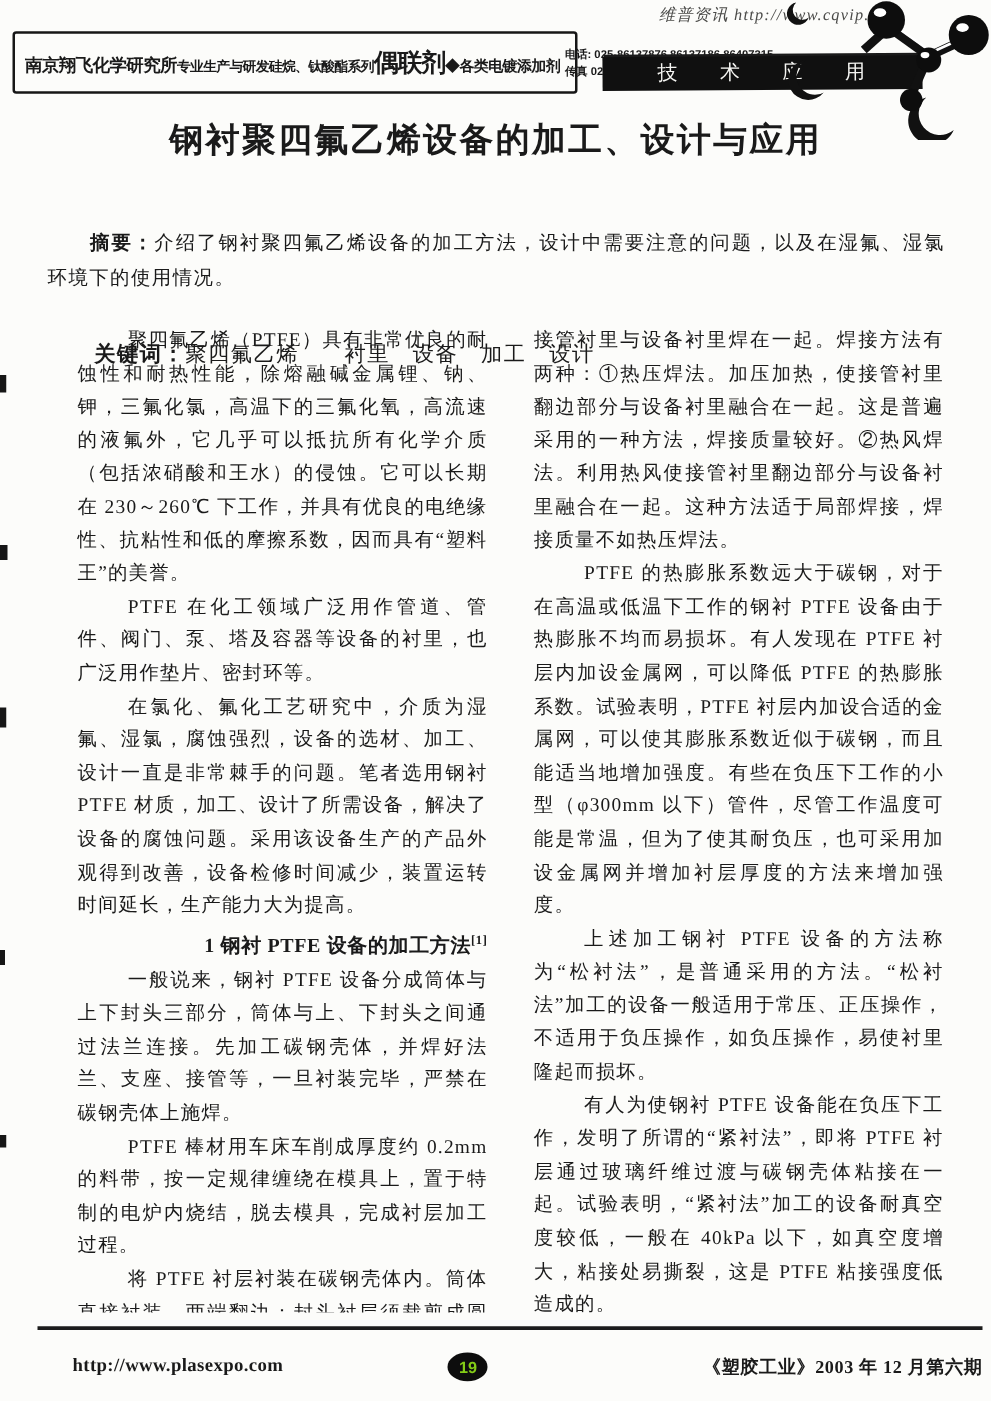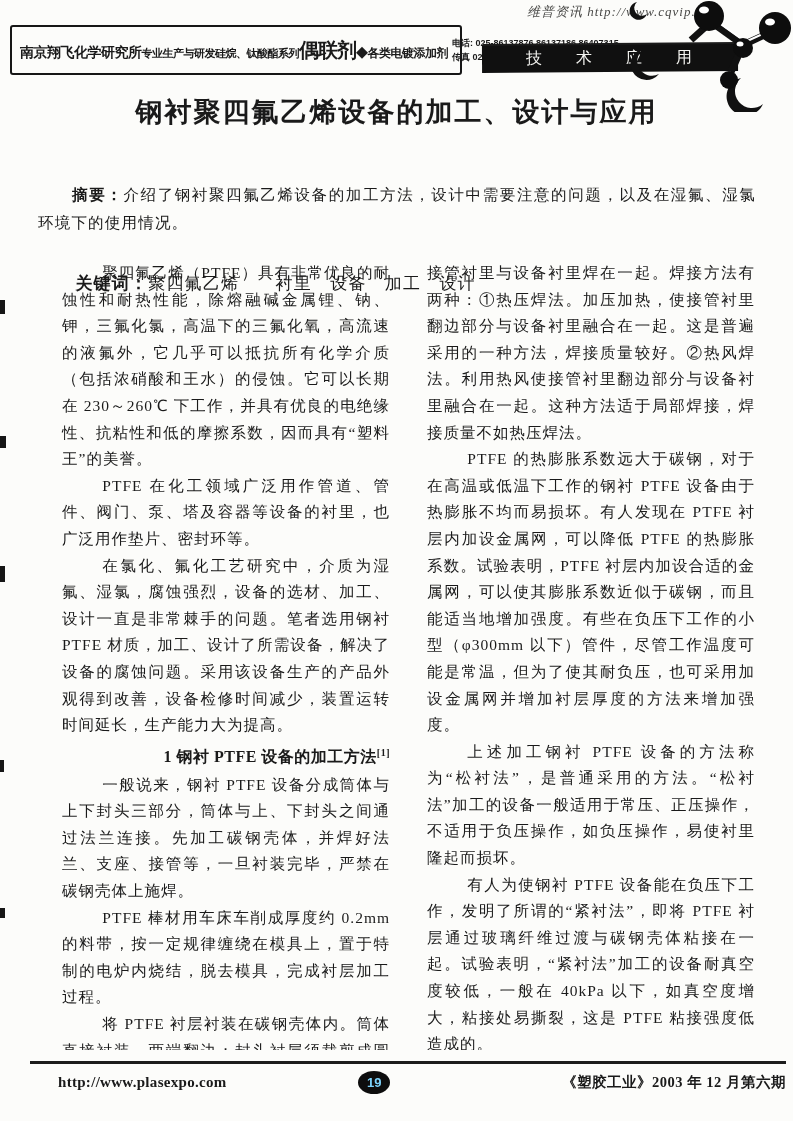--- a/index.html
+++ b/index.html
@@ -62,27 +62,27 @@
   .para { text-indent:2.6em;margin-left:24px; }
   .para.no-indent { text-indent:0; }
   .sec-heading {
     font-family:Liberation Serif, serif; font-weight:900; font-size:16px;
     letter-spacing:0.5px; text-align:right; margin:1px 0;
   }
   .sec-heading sup { font-size:10px; font-weight:bold; }
   
   .footer {
     position:absolute; top:1061px; left:30px; width:756px;
-    border-top:3px solid #1c1c1c; padding-top:7px;
+    border-top:3px solid #1c1c1c; padding-top:18px;
     display:flex; align-items:center; justify-content:space-between;
   }
   .footer-url { font-weight:bold; font-size:15px; letter-spacing:0.3px; padding-left:28px; }
   .page-badge {
     width:32px; height:23px; background:#0d0d0d; border-radius:50%;
-    color:#7dd3fc; font-family:"Liberation Sans",sans-serif; font-size:13px; font-weight:bold;
+    color:#84cc16; font-family:"Liberation Sans",sans-serif; font-size:13px; font-weight:bold;
     display:flex; align-items:center; justify-content:center; margin-left:-40px;
   }
   .journal { font-weight:bold; font-size:14.5px; letter-spacing:0.5px; }
   
   .speck { position:absolute; background:#161616; }
 </style>
 </head>
 <body>
 
 <div class="page">

